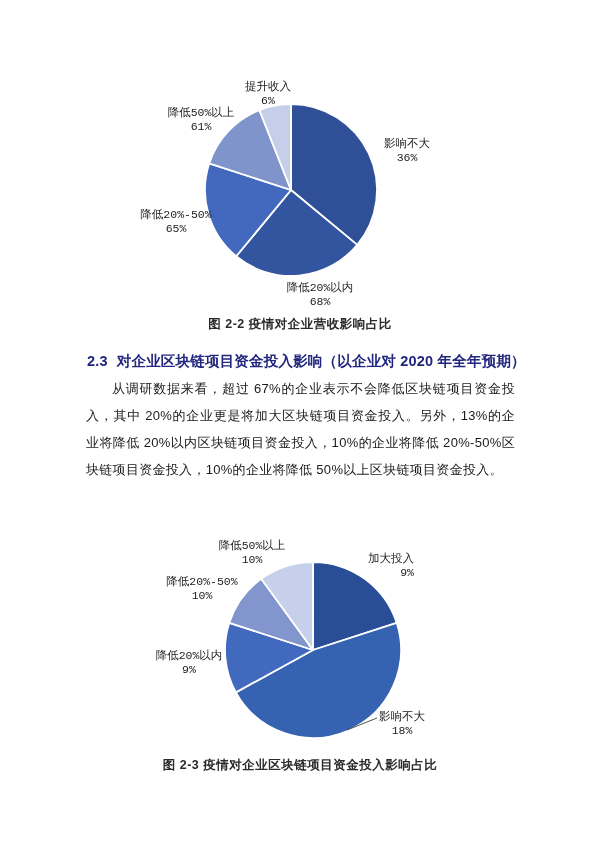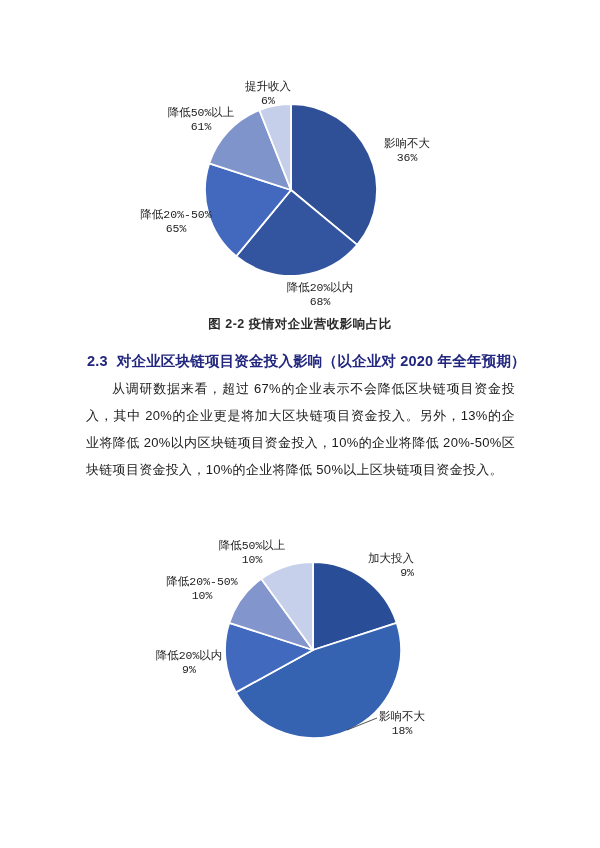--- a/index.html
+++ b/index.html
@@ -114,20 +114,21 @@
 
   <figure class="chart" id="fig2">
     <svg width="600" height="243" viewBox="0 0 600 243">
         <path d="M 313 120 L 313.00 32.00 A 88 88 0 0 1 396.69 92.81 Z" fill="#294E97" stroke="#ffffff" stroke-width="1.8" stroke-linejoin="round"></path>
         <path d="M 313 120 L 396.69 92.81 A 88 88 0 0 1 235.89 162.39 Z" fill="#3562B1" stroke="#ffffff" stroke-width="1.8" stroke-linejoin="round"></path>
         <path d="M 313 120 L 235.89 162.39 A 88 88 0 0 1 229.31 92.81 Z" fill="#4169BE" stroke="#ffffff" stroke-width="1.8" stroke-linejoin="round"></path>
         <path d="M 313 120 L 229.31 92.81 A 88 88 0 0 1 261.27 48.81 Z" fill="#8295CD" stroke="#ffffff" stroke-width="1.8" stroke-linejoin="round"></path>
         <path d="M 313 120 L 261.27 48.81 A 88 88 0 0 1 313.00 32.00 Z" fill="#C6D0EA" stroke="#ffffff" stroke-width="1.8" stroke-linejoin="round"></path>
         <line x1="347" y1="200" x2="377" y2="188" stroke="#404040" stroke-width="0.9"></line>
       </svg>
+    <figcaption class="chart-caption">图 2-3 疫情对企业区块链项目资金投入影响占比</figcaption>
   <div class="pie-label" style="left: 391px; top: 35px; text-align: right;">
         <div>加大投入</div>
         <div>9%</div>
       </div>
       <div class="pie-label" style="left: 402px; top: 193px;">
         <div>影响不大</div>
         <div>18%</div>
       </div>
       <div class="pie-label" style="left: 189px; top: 132px;">
         <div>降低20%以内</div>

